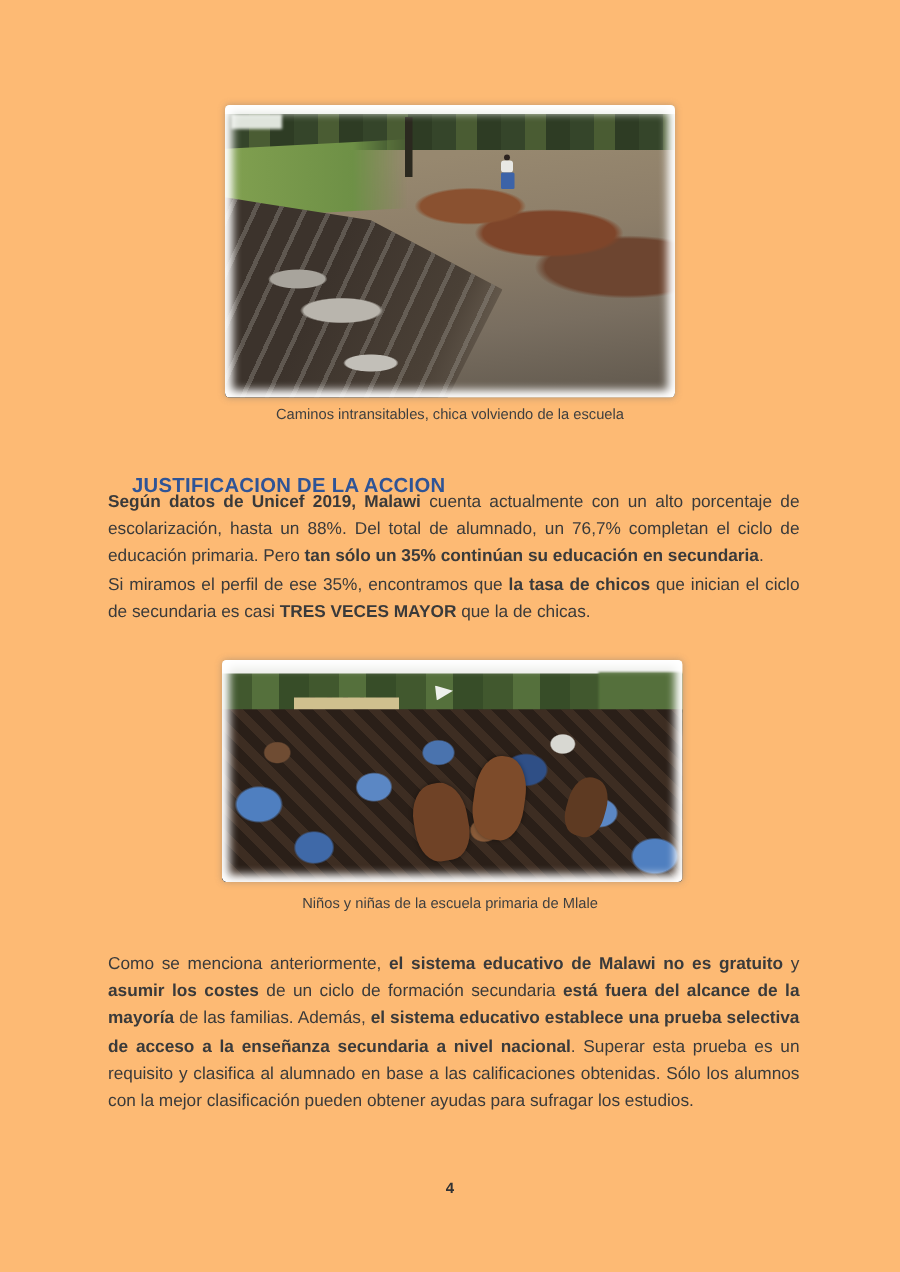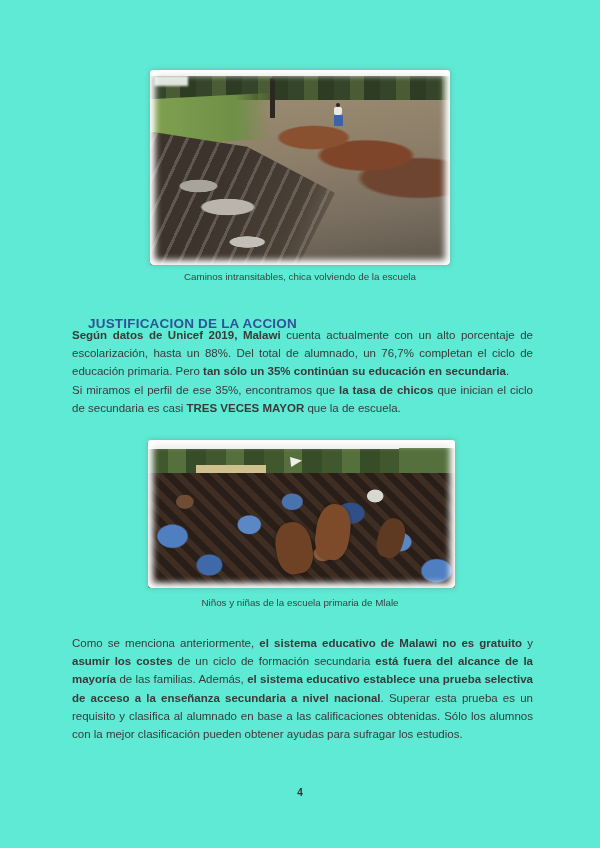--- a/index.html
+++ b/index.html
@@ -1,18 +1,18 @@
 <!DOCTYPE html>
 <html style="--heading-color: #2F5496;"><head>
 <meta charset="utf-8">
 <style>
   html,body { margin:0; padding:0; background:#fff; }
   .page {
     position:relative; width:600px; height:848px; margin:0 auto;
-    background:#5eead4; overflow:hidden;
+    background:#fdba74; overflow:hidden;
     font-family:"Liberation Sans", sans-serif;
     color:#3a3a3a;
   }
 
   
   .photo { position:absolute; border-radius:3px; box-shadow:0 0 5px rgba(110,110,110,.45); overflow:hidden; }
   .photo .soft { position:absolute; inset:0; box-shadow:inset 0 0 6px 5px #ffffff; border-radius:3px; z-index:9; }
   .layer { position:absolute; }
 
   .photo1 { left:150px; top:70px; width:300px; height:195px; }
@@ -110,21 +110,21 @@
     <div class="layer p1-shirt"></div>
     <div class="layer p1-skirt"></div>
     <div class="soft"></div>
   </div>
   <div class="caption caption1">Caminos intransitables, chica volviendo de la escuela</div>
 
   <h1 class="doc-heading">JUSTIFICACION DE LA ACCION</h1>
 
   <div class="textblock textblock1">
     <p><span class="b">Según datos de Unicef 2019, Malawi</span><span> cuenta actualmente con un alto porcentaje de escolarización, hasta un 88%. Del total de alumnado, un 76,7% completan el ciclo de educación primaria. Pero </span><span class="b">tan sólo un 35% continúan su educación en secundaria</span><span>.</span></p>
-    <p><span>Si miramos el perfil de ese 35%, encontramos que </span><span class="b">la tasa de chicos</span><span> que inician el ciclo de secundaria es casi </span><span class="b">TRES VECES MAYOR</span><span> que la de escuela.</span></p>
+    <p><span>Si miramos el perfil de ese 35%, encontramos que </span><span class="b">la tasa de chicos</span><span> que inician el ciclo de secundaria es casi </span><span class="b">TRES VECES MAYOR</span><span> que la de chicas.</span></p>
   </div>
 
   <div class="photo photo2">
     <div class="layer p2-sky"></div>
     <div class="layer p2-trees"></div>
     <div class="layer p2-treeR"></div>
     <div class="layer p2-bldg"></div>
     <div class="layer p2-crowd"></div>
     <div class="layer p2-flag"></div>
     <div class="layer p2-hand1"></div>

